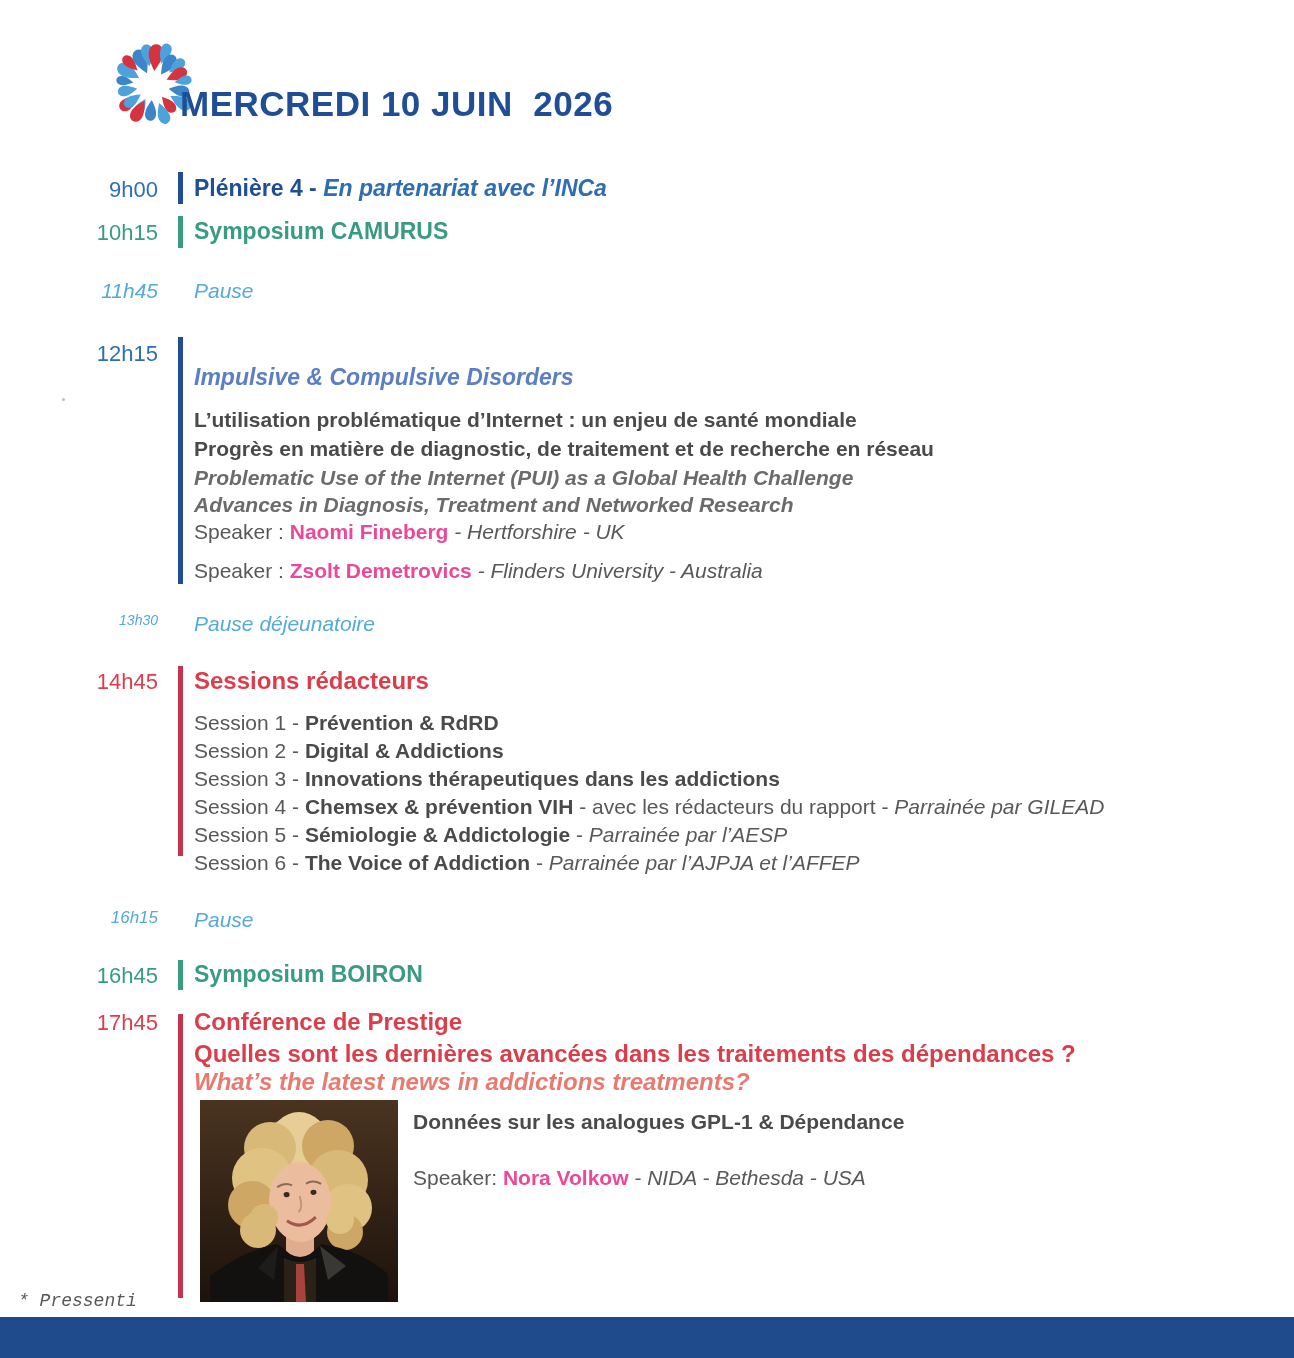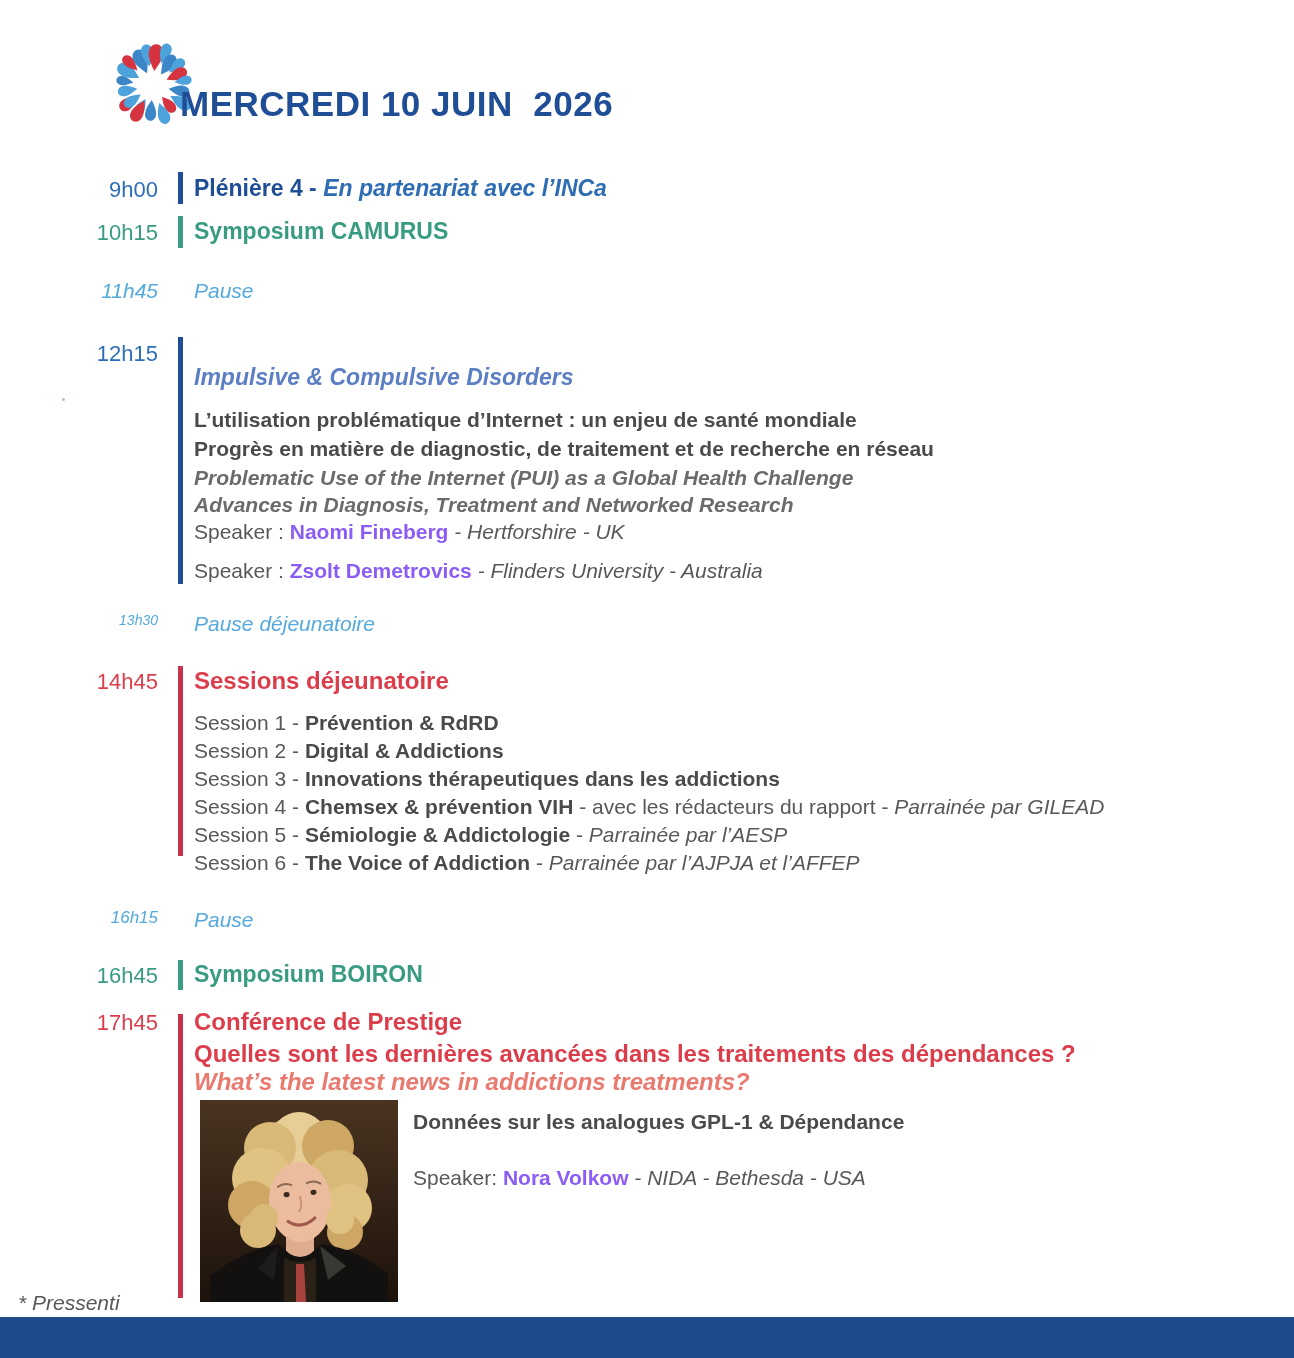--- a/index.html
+++ b/index.html
@@ -27,29 +27,29 @@
   .c-blue{color:var(--blue,#2C6FB7);}
   .c-blue2{color:var(--blue2,#2E6DB4);}
   .c-slate{color:var(--slate,#5C7EC3);}
   .c-lblue{color:var(--lblue,#54A9DD);}
   .c-green{color:var(--green,#389B82);}
   .c-red{color:var(--red,#DC3D4B);}
   .c-salmon{color:var(--salmon,#EA7A6F);}
   .c-dark{color:var(--dark,#4A4A4B);}
   .c-gray{color:var(--gray,#6B6B6D);}
   .c-mid{color:var(--mid,#58585A);}
-  .c-name{color:#8b5cf6;}
+  .c-name{color:#ec4899;}
   .bg-navy{background:var(--navy,#1F4E96);}
   .bg-green{background:var(--green,#389B82);}
   .bg-barred{background:var(--barred,#C5334E);}
   .footer{
     position:absolute;left:0;top:1317px;width:100%;height:41px;
     background:var(--footer,#1F4A8C);
   }
-  .footnote{position:absolute;left:18px;top:1291px;font-size:21px;font-style:italic;color:var(--mid,#58585A);}
+  .footnote{position:absolute;left:18px;top:1291px;font-size:18px;font-style:italic;color:var(--mid,#58585A);font-family:Liberation Mono, monospace;}
   .stray-dot{position:absolute;left:62px;top:398px;width:3px;height:3px;border-radius:50%;background:#c09595;opacity:.7;}
   .logo{position:absolute;left:78px;top:6px;}
   .lb{fill:#4DA2DC}.bl{fill:#3C86C8}.rd{fill:#D63340}
   .photo{position:absolute;left:200px;top:1100px;width:198px;height:202px;}
 </style>
 </head>
 <body>
 
 <div class="page">
 
@@ -111,21 +111,21 @@
   </div>
   <div class="content t-body" style="top:559px">
     <span class="c-mid">Speaker : </span><span class="b c-name">Zsolt Demetrovics</span><span class="i c-mid"> - Flinders University - Australia</span>
   </div>
 
   <div class="time i c-lblue" style="top:612px;font-size:14px">13h30</div>
   <div class="content t-body i c-lblue" style="top:612px">Pause déjeunatoire</div>
 
   <div class="time c-red" style="top:669px">14h45</div>
   <div class="bar bg-barred" style="top:666px;height:190px"></div>
-  <div class="content t-big c-red" style="top:667px">Sessions déjeunatoire</div>
+  <div class="content t-big c-red" style="top:667px">Sessions rédacteurs</div>
 
   <div class="content t-body" style="top:711px">
     <span class="c-mid">Session 1 - </span><span class="b c-dark">Prévention &amp; RdRD</span><span class="c-mid"></span><span class="i c-mid"></span>
   </div>
   <div class="content t-body" style="top:739px">
     <span class="c-mid">Session 2 - </span><span class="b c-dark">Digital &amp; Addictions</span><span class="c-mid"></span><span class="i c-mid"></span>
   </div>
   <div class="content t-body" style="top:767px">
     <span class="c-mid">Session 3 - </span><span class="b c-dark">Innovations thérapeutiques dans les addictions</span><span class="c-mid"></span><span class="i c-mid"></span>
   </div>

